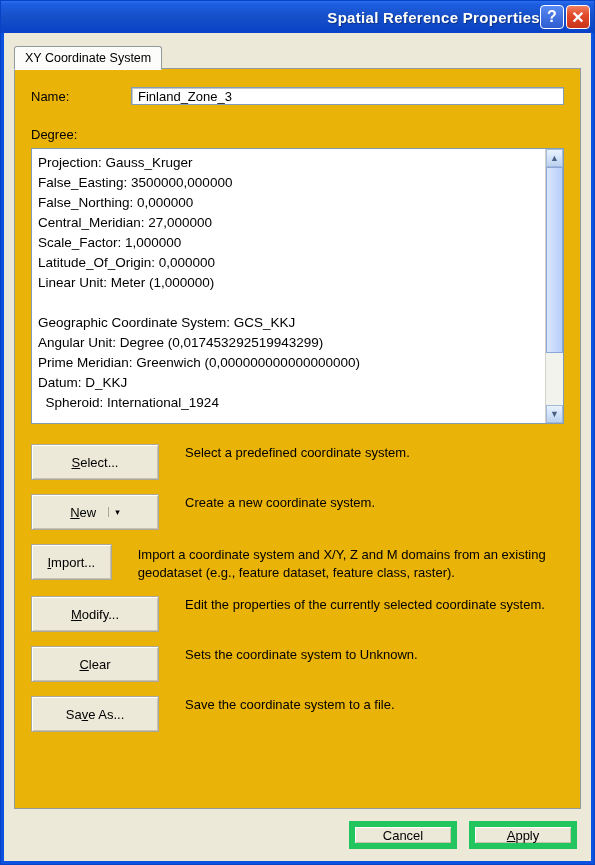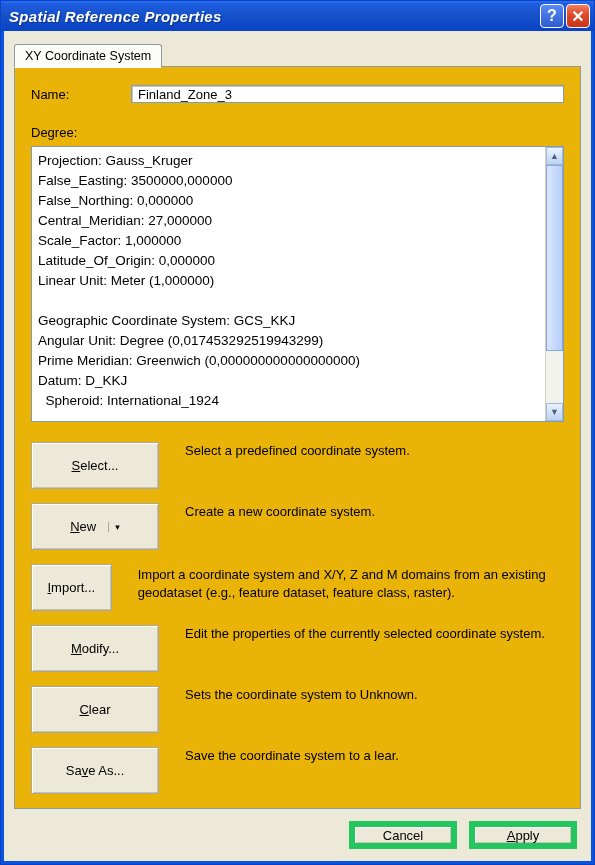--- a/index.html
+++ b/index.html
@@ -26,23 +26,23 @@
       #2a6ff0 0%, #1d5de0 10%, #1650c8 50%, #0842c7 100%);
     display: flex;
     align-items: center;
     padding: 0 4px 0 8px;
     color: #fff;
   }
   .titlebar-title {
     flex: 1 1 auto;
     font-size: 15px;
     font-weight: bold;
-    font-style: italic;
     letter-spacing: 0.3px;
     text-shadow: 1px 1px 1px rgba(0,0,0,0.35);
+    text-align: right;
   }
   .titlebar-buttons { display: flex; gap: 2px; }
   .tb-btn {
     width: 24px; height: 24px;
     border: 1px solid #fff;
     border-radius: 4px;
     display: flex; align-items: center; justify-content: center;
     font-weight: bold;
     font-size: 16px;
     color: #fff;
@@ -141,21 +141,21 @@
     height: 78%;
     background: linear-gradient(to right,#d9e7fd,#b7cefa);
     border:1px solid #8aa7d7;
   }
 
   .action-rows { margin-top: 20px; display:flex; flex-direction:column; gap:14px; }
   .action-row { display:flex; align-items: flex-start; gap: 26px; }
   .action-row.tall .desc { margin-top: 2px; }
   .classic-btn {
     width: 128px;
-    height: 47px;
+    height: 36px;
     font-family: inherit;
     font-size: 13px;
     background: #ece9d8;
     border: 1px solid #aca899;
     box-shadow: inset 1px 1px 0 #fff, inset -1px -1px 0 #c9c2b0;
     cursor: default;
     display: inline-flex; align-items: center; justify-content: center;
     gap: 6px;
   }
   .classic-btn .dropdown {
@@ -279,21 +279,21 @@
             <button class="classic-btn">
               <span><span class="underline">C</span>lear</span>
             </button>
             <div class="desc">Sets the coordinate system to Unknown.</div>
           </div>
 
           <div class="action-row">
             <button class="classic-btn">
               <span>Sa<span class="underline">v</span>e As...</span>
             </button>
-            <div class="desc">Save the coordinate system to a lear.</div>
+            <div class="desc">Save the coordinate system to a file.</div>
           </div>
 
         </div>
 
       </div>
     </div>
 
     <div class="dialog-footer">
       <button class="footer-btn">Cancel</button>
       <button class="footer-btn">

